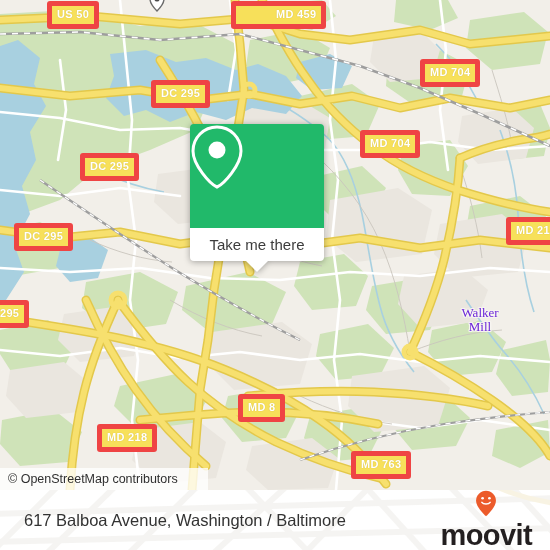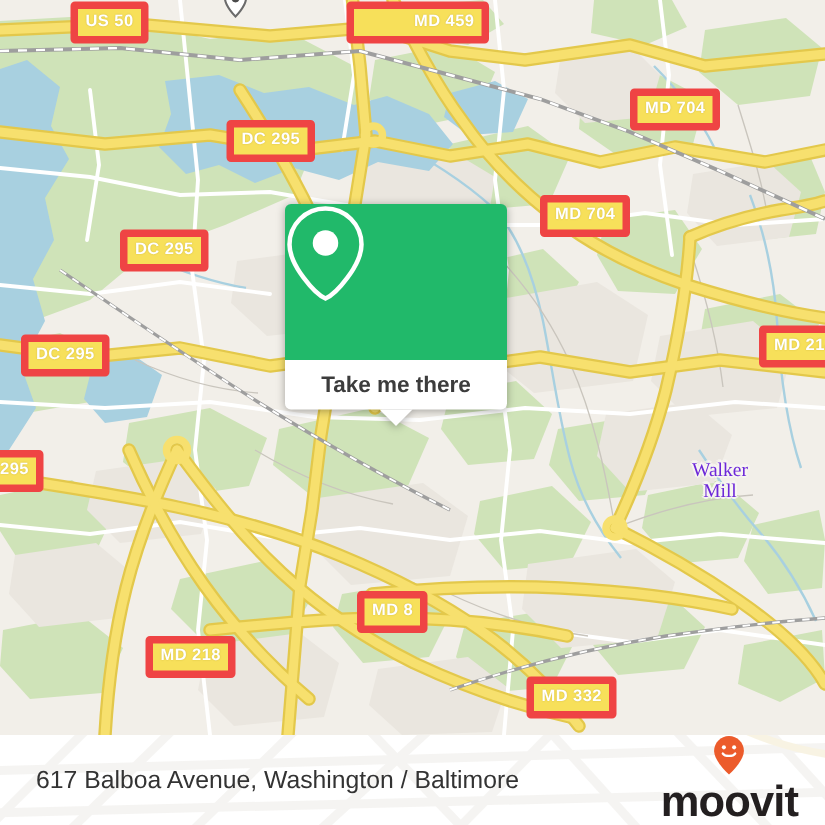--- a/index.html
+++ b/index.html
@@ -55,23 +55,22 @@
     min-width:208px;
     background:rgba(255,255,255,.78);
     color:#2f2f2f;
     font-size:12.5px;
     white-space:nowrap;
     box-sizing:border-box;
   }
 
   
   .card{
-    position:absolute;left:190px;top:136px;width:148px;
+    position:absolute;left:190px;top:124px;width:134px;
     filter:drop-shadow(0 1px 3px rgba(0,0,0,.33));
-    font-weight:bold;
   }
   .card-top{
     background:#21b96a;
     height:104px;
     border-radius:4px 4px 0 0;
     display:flex;align-items:center;justify-content:center;
   }
   .card-bottom{
     background:#ffffff;
     height:33px;
@@ -275,41 +274,44 @@
       <div class="shield" style="left:231px;top:1px;padding-left:40px;">MD 459</div>
       <div class="shield" style="left:420px;top:59px;">MD 704</div>
       <div class="shield" style="left:151px;top:80px;">DC 295</div>
       <div class="shield" style="left:360px;top:130px;">MD 704</div>
       <div class="shield" style="left:80px;top:153px;">DC 295</div>
       <div class="shield" style="left:506px;top:217px;">MD 214</div>
       <div class="shield" style="left:14px;top:223px;">DC 295</div>
       <div class="shield" style="left:-10px;top:300px;">295</div>
       <div class="shield" style="left:238px;top:394px;">MD 8</div>
       <div class="shield" style="left:81px;top:424px;margin-left:16px;">MD 218</div>
-      <div class="shield" style="left:351px;top:451px;">MD 332</div>
+      <div class="shield" style="left:351px;top:451px;">MD 763</div>
     </div>
 
     <div class="placelabel" style="left:445px;top:306px;width:70px;">
       <div>Walker</div>
       <div>Mill</div>
     </div>
 
     <div class="card">
       <div class="card-top">
         <svg width="54" height="66" viewBox="0 0 54 66">
           <path d="M27,3 C40.3,3 51,13.7 51,27 C51,41 34,60 27,63 C20,60 3,41 3,27 C3,13.7 13.7,3 27,3 Z" fill="none" stroke="#ffffff" stroke-width="3"></path>
           <circle cx="27" cy="26" r="8.5" fill="#ffffff"></circle>
         </svg>
       </div>
       <div class="card-bottom">
         <span>Take me there</span>
       </div>
       <div class="card-tail"></div>
     </div>
 
+    <div class="attribution">
+      <span>© OpenStreetMap contributors</span>
+    </div>
   </div>
 
   <div class="footer">
     <svg class="watermark" width="550" height="72" viewBox="0 0 550 72">
       <g stroke="#eceae6" stroke-width="6" fill="none">
         <path d="M-10,70 L70,-10"></path>
         <path d="M40,76 L130,-12"></path>
         <path d="M120,78 L214,-14"></path>
         <path d="M206,76 L300,-10"></path>
         <path d="M300,74 L380,-8"></path>

